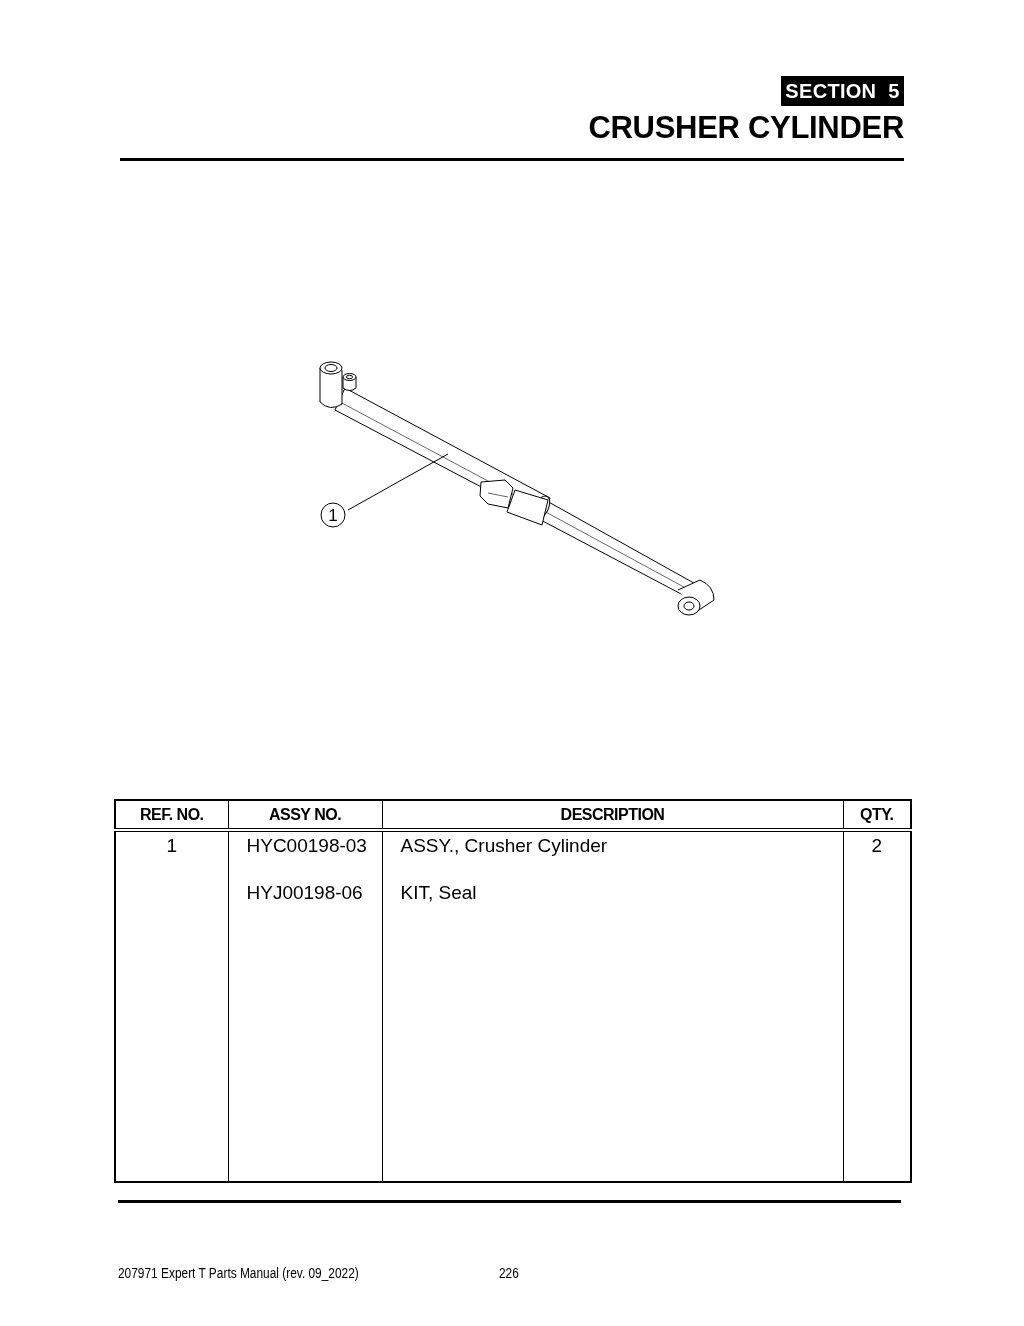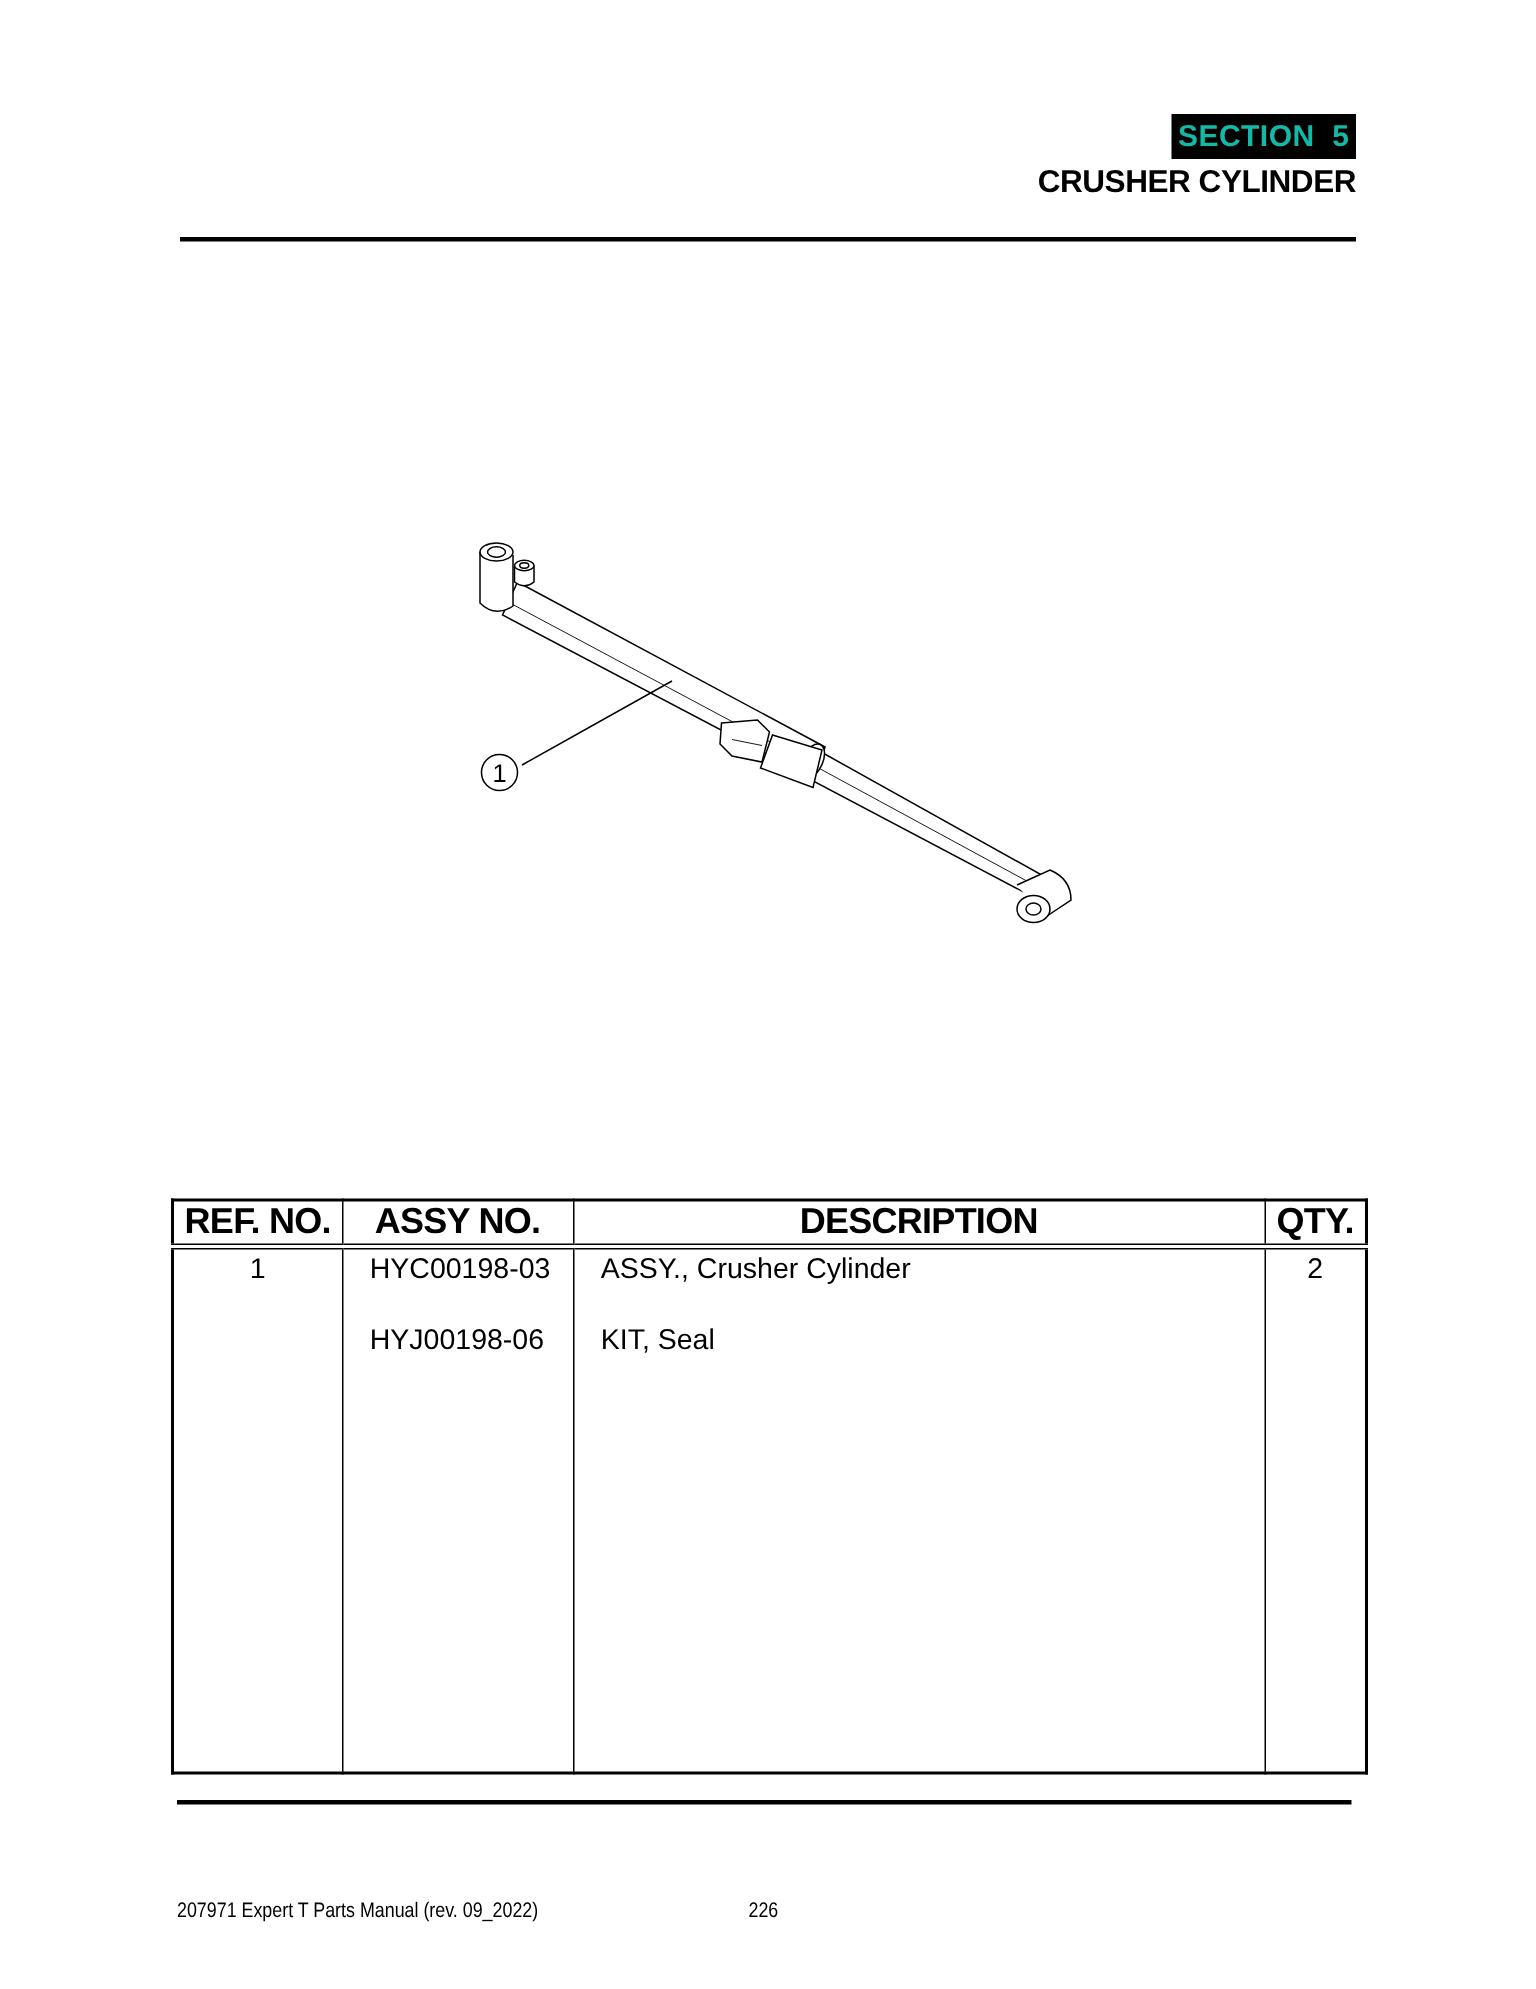--- a/index.html
+++ b/index.html
@@ -1,23 +1,23 @@
 <!DOCTYPE html>
 <html><head>
 <meta charset="utf-8">
 <style>
   html, body { margin:0; padding:0; background:#fff; }
   body { width:1024px; height:1326px; position:relative; font-family:"Liberation Sans", sans-serif; color:#000; overflow:hidden; }
-  .section-badge { position:absolute; left:781px; top:76px; width:123px; height:30px; background:#000; color:#14b8a6; font-weight:bold; font-size:20px; line-height:30px; text-align:center; letter-spacing:0.3px; word-spacing:6px; }
-  .page-title { position:absolute; right:120px; top:110px; font-size:21px; font-weight:bold; letter-spacing:-0.3px; }
+  .section-badge { position:absolute; left:781px; top:76px; width:123px; height:30px; background:#000; color:#ffffff; font-weight:bold; font-size:20px; line-height:30px; text-align:center; letter-spacing:0.3px; word-spacing:6px; }
+  .page-title { position:absolute; right:120px; top:110px; font-size:31px; font-weight:bold; letter-spacing:-0.3px; }
   .rule-top { position:absolute; left:120px; top:158px; width:784px; height:3px; background:#000; }
   .illustration { position:absolute; left:300px; top:350px; width:430px; height:280px; }
   table.parts { position:absolute; left:114px; top:799px; width:796px; height:384px; border-collapse:collapse; border:2px solid #000; table-layout:fixed; }
   table.parts th, table.parts td { border-left:1px solid #000; border-right:1px solid #000; padding:0; vertical-align:top; font-size:19px; }
-  table.parts th { height:27px; font-weight:bold; font-size:24px; letter-spacing:-0.5px; border-bottom:4px double #000; vertical-align:middle; }
+  table.parts th { height:27px; font-weight:bold; font-size:16px; letter-spacing:-0.5px; border-bottom:4px double #000; vertical-align:middle; }
   table.parts td.ref, table.parts td.qty { text-align:center; }
   table.parts td.part, table.parts td.desc { padding-left:18px; }
   .cell-line { height:47px; line-height:28px; }
   .rule-bottom { position:absolute; left:118px; top:1200px; width:783px; height:3px; background:#000; }
   .footer-text { position:absolute; left:118px; top:1265px; font-size:14px; transform:scaleX(0.85); transform-origin:left; }
   .footer-page { position:absolute; left:499px; top:1265px; font-size:14px; transform:scaleX(0.85); transform-origin:left; }
 </style>
 </head>
 <body>
 

